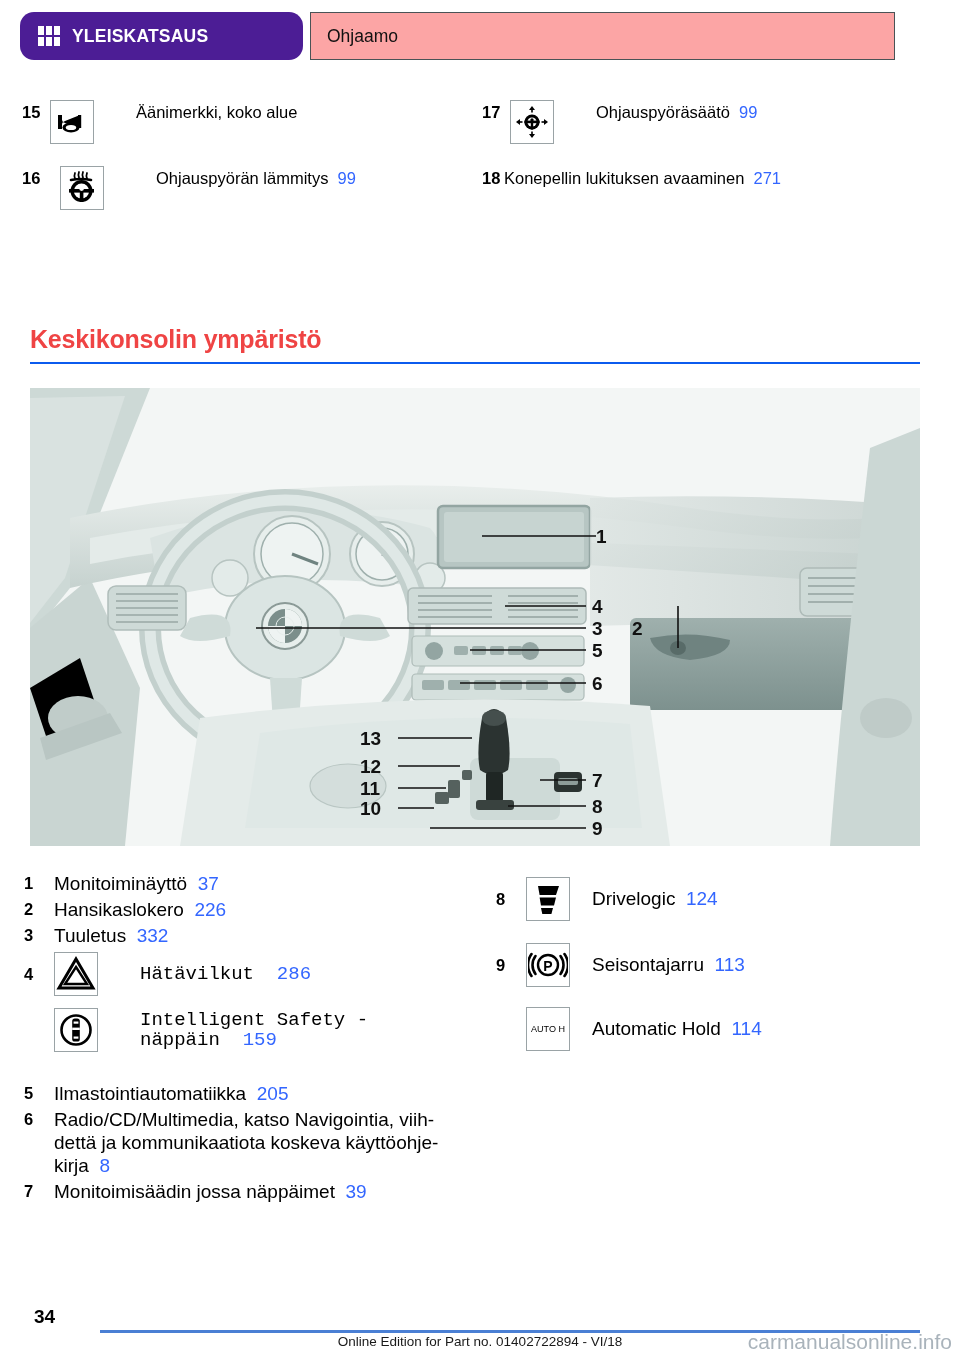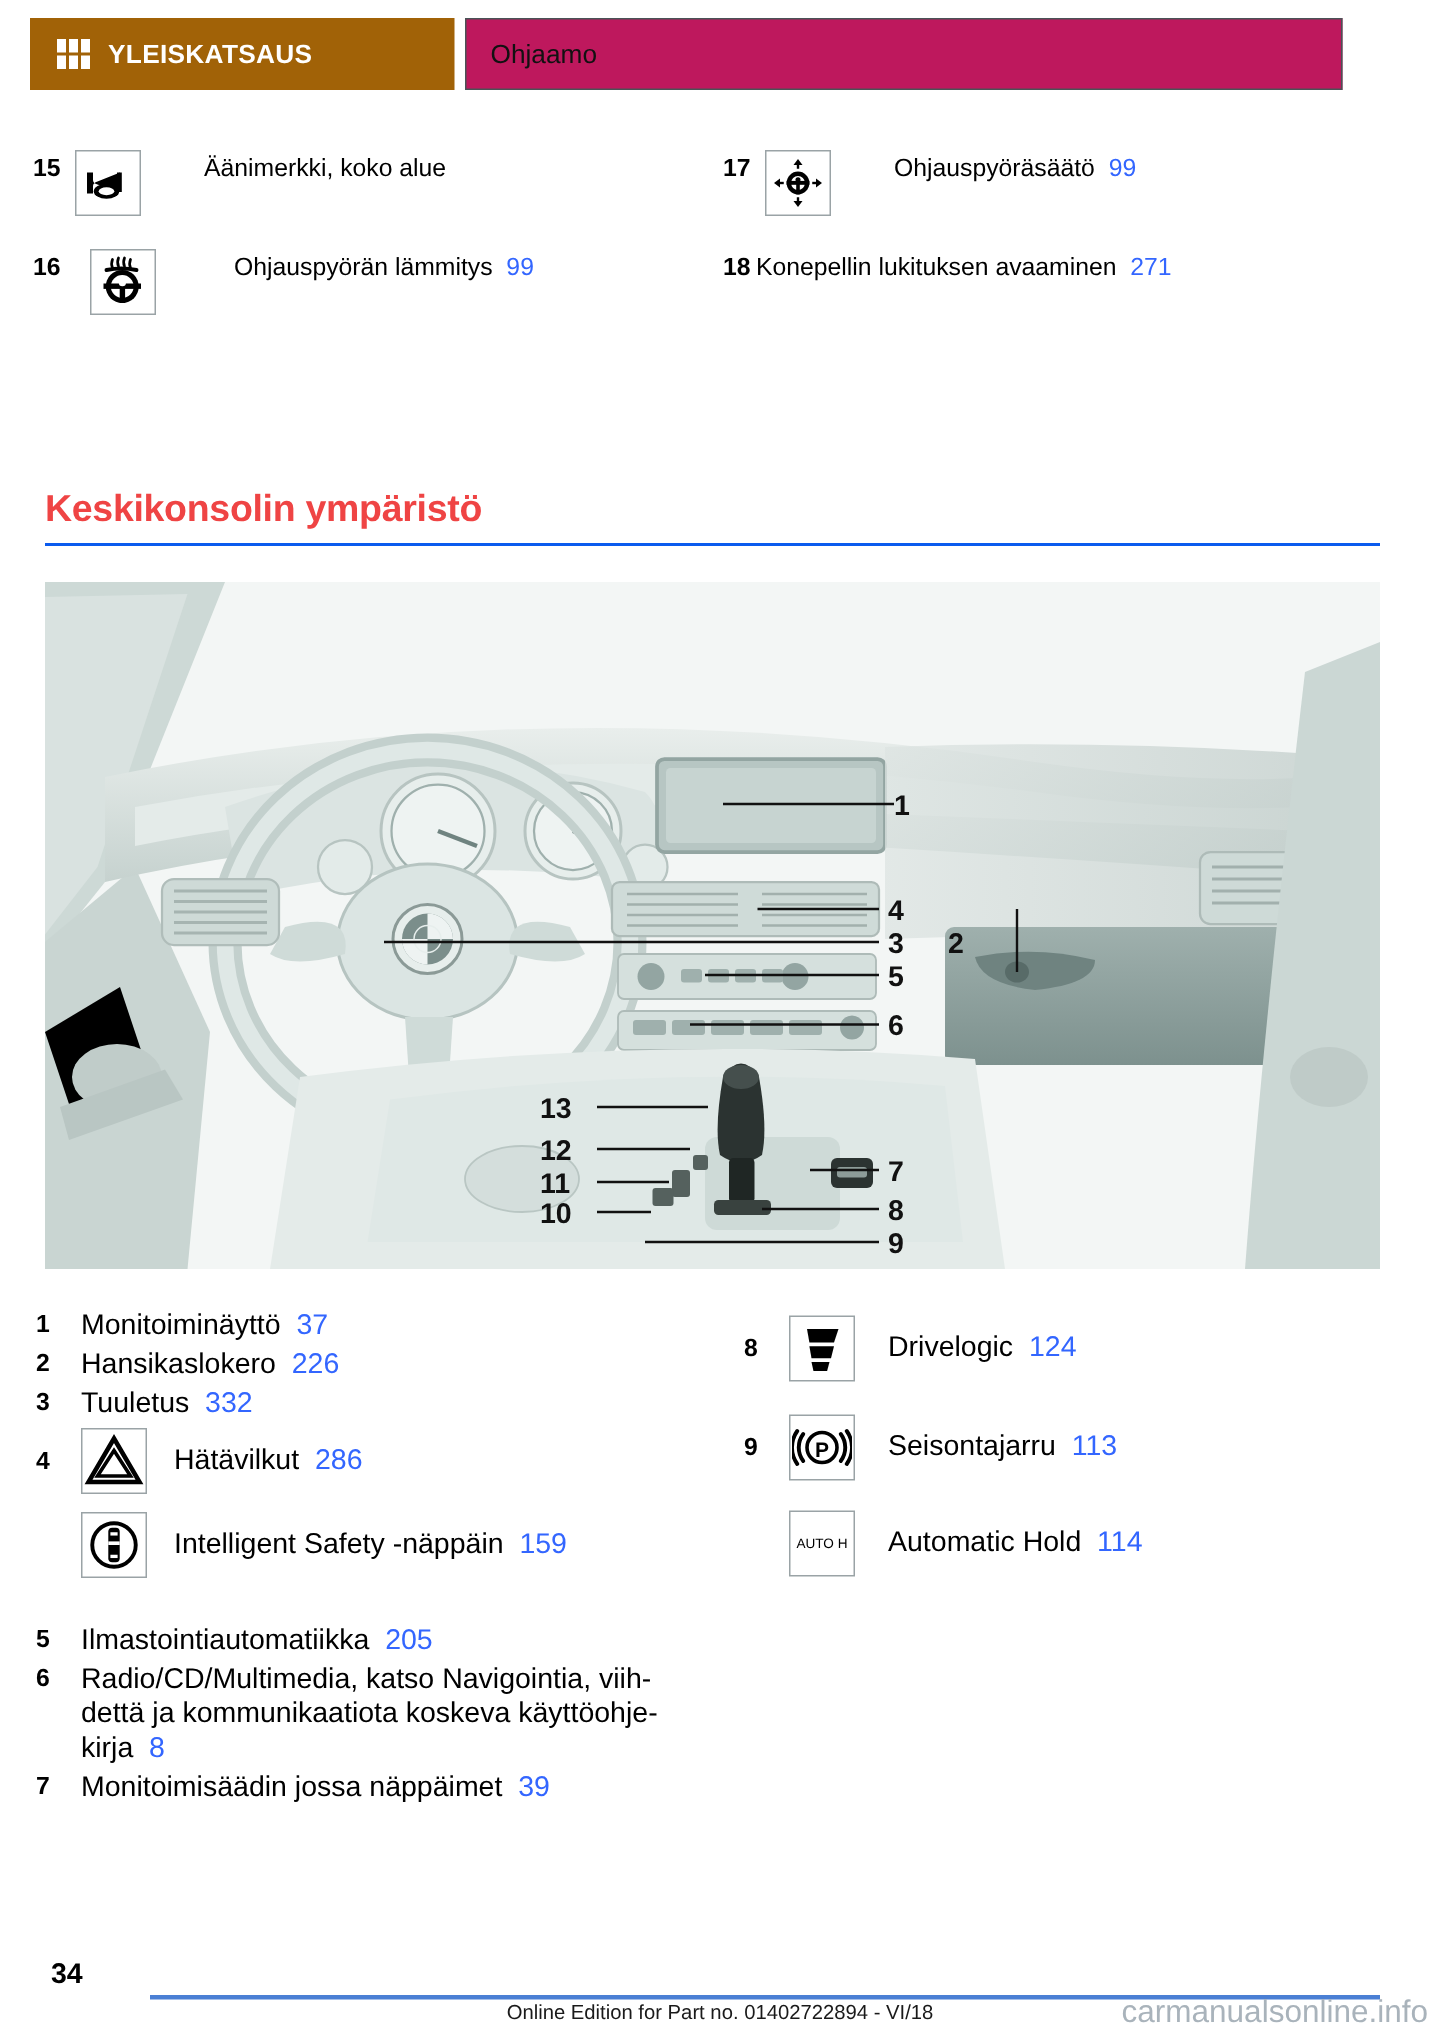--- a/index.html
+++ b/index.html
@@ -10,30 +10,30 @@
     font-family: "Liberation Sans", sans-serif;
     color: #000000;
     position: relative;
     overflow: hidden;
   }
 
   
   .header { position:absolute; left:0; top:12px; width:960px; height:50px; }
   .tab-overview {
     position:absolute; left:20px; top:0; width:283px; height:48px;
-    background:#a16207; display:flex; align-items:center; padding-left:18px;
+    background:#4c1d95; display:flex; align-items:center; padding-left:18px;border-radius:14px;
   }
   .grid-icon { width:22px; height:20px; display:grid;
     grid-template-columns: repeat(3, 6px); grid-template-rows: repeat(2, 9px);
     gap:2px; margin-right:12px; }
   .grid-icon i { background:#ffffff; display:block; }
   .tab-overview-label { color:#ffffff; font-weight:bold; font-size:17.5px; letter-spacing:0.2px; }
   .tab-section {
     position:absolute; left:310px; top:0; width:585px; height:48px;
-    border:1.5px solid #4a5356; background:#be185d;
+    border:1.5px solid #4a5356; background:#fca5a5;
     display:flex; align-items:center; padding-left:16px;
   }
   .tab-section-label { font-size:17.5px; color:#111; }
 
   
   .top-items { position:absolute; left:0; top:100px; width:960px; height:150px; }
   .col-left  { position:absolute; left:22px;  top:0; width:450px; }
   .col-right { position:absolute; left:482px; top:0; width:460px; }
 
   .nrow { display:flex; align-items:flex-start; margin-bottom:10px; }
@@ -60,21 +60,21 @@
 
   
   .legend { position:absolute; left:0; top:872px; width:960px; }
   .lg-left  { position:absolute; left:24px;  top:0; width:452px; }
   .lg-right { position:absolute; left:496px; top:0; width:440px; }
   .lrow { display:flex; align-items:flex-start; margin-bottom:3px; }
   .lnum { font-weight:bold; font-size:16.5px; width:30px; flex:0 0 30px; line-height:23px; }
   .ltext { font-size:19px; line-height:23px; }
   .lrow.icon-row { margin-top:5px; margin-bottom:5px; align-items:center; }
   .lrow.icon-row .ltext { line-height:20px; }
-  .ltext.after-icon { margin-left:18px; }
+  .ltext.after-icon { margin-left:42px;font-family:Liberation Mono, monospace; }
   .ltext.after-icon-r { margin-left:22px; }
   .wrap-text { max-width:420px; }
 
   
   .footer { position:absolute; left:4px; top:1300px; width:840px; height:62px; }
   .pagenum { position:absolute; left:30px; top:6px; font-size:19px; font-weight:bold; }
   .footer-rule { position:absolute; left:100px; top:1330px; width:820px; height:2.5px; background:#4a7fd4; }
   .footer-text { position:absolute; left:0; top:1334px; width:960px; text-align:center;
                  font-size:13.5px; color:#1a1a1a; }
   .watermark { position:absolute; right:8px; top:1330px; font-size:21px; color:#a9b3bb; letter-spacing:0px; }

